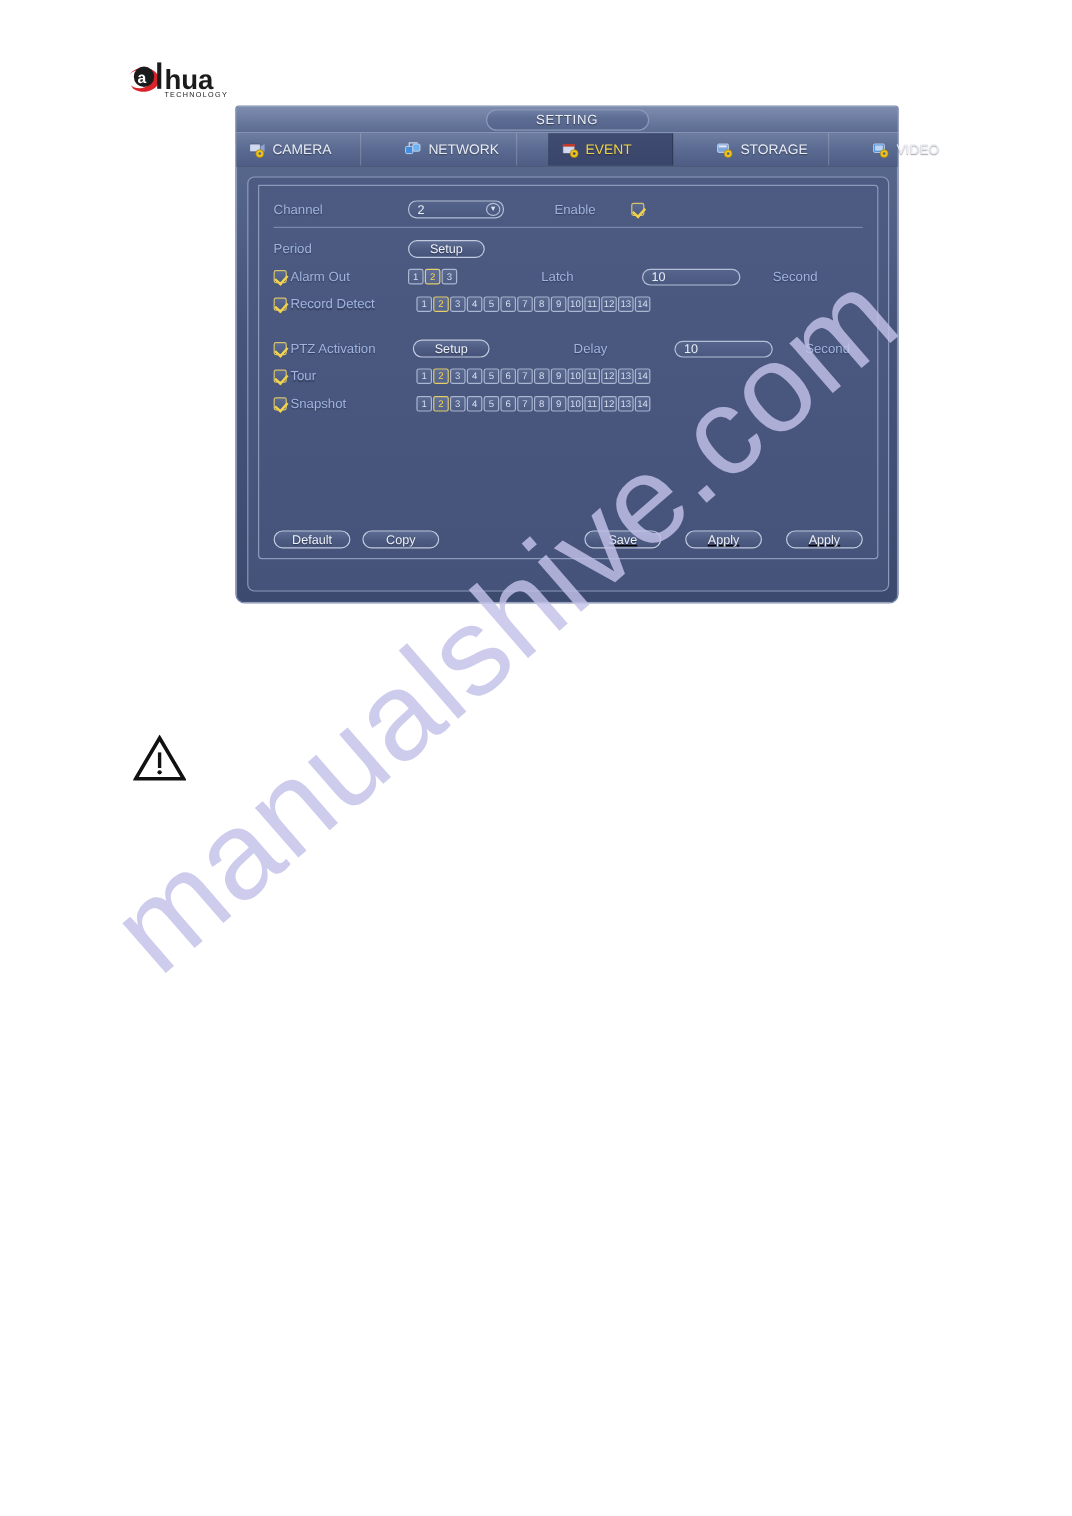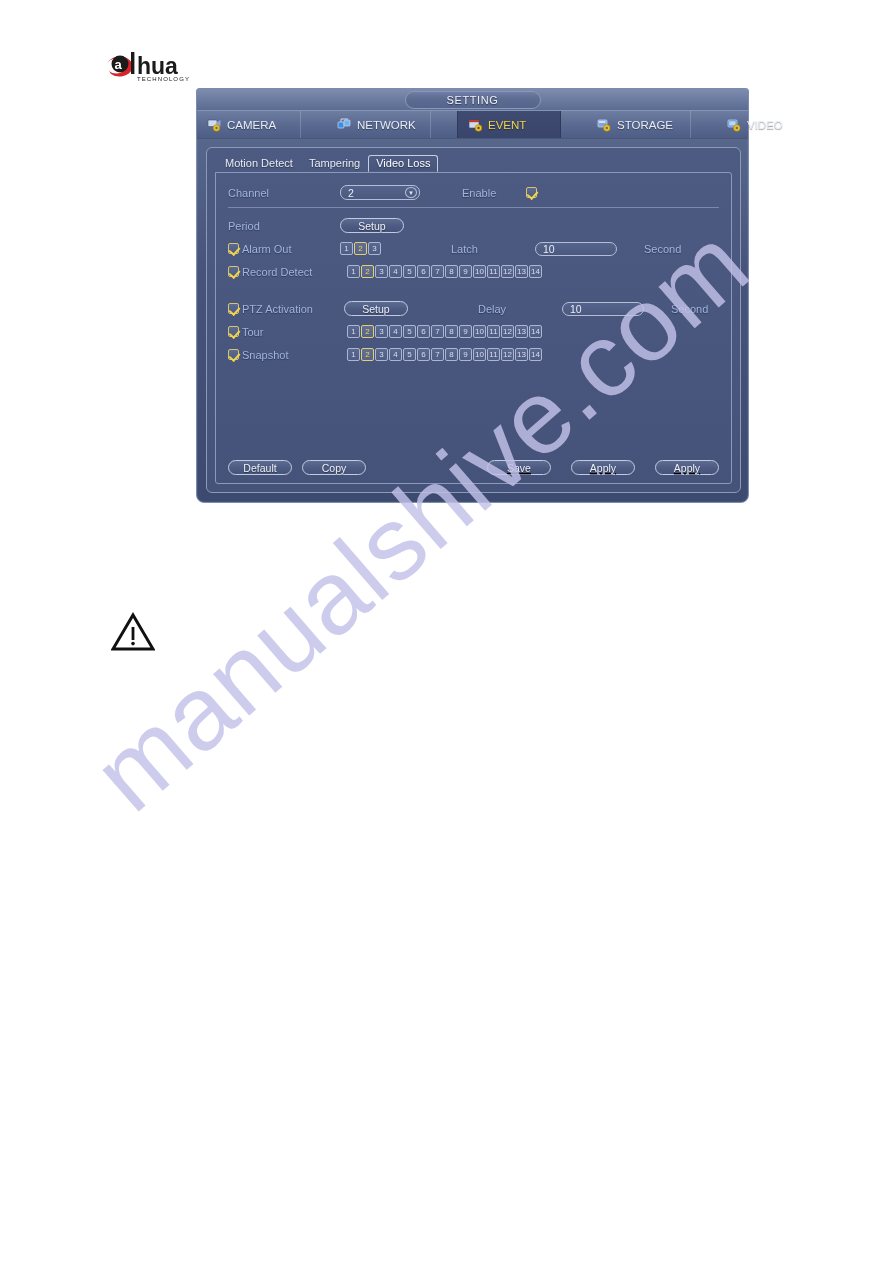--- a/index.html
+++ b/index.html
@@ -332,31 +332,20 @@
         </span>
         <span>VIDEO</span>
       </div>
     </div>
 
     <div class="devbody">
 
 
       <div class="content">
 
-        <div class="subtabs">
-          <div class="subtab">
-            <span>Motion Detect</span>
-          </div>
-          <div class="subtab">
-            <span>Tampering</span>
-          </div>
-          <div class="subtab active">
-            <span>Video Loss</span>
-          </div>
-        </div>
 
         <div class="panel">
 
           <div class="row">
             <span class="lbl" style="width:88px">Channel</span>
             <div class="select">
               <span>2</span>
               <span class="arrow">▾</span>
             </div>
             <span class="lbl" style="margin-left:18px">Enable</span>

